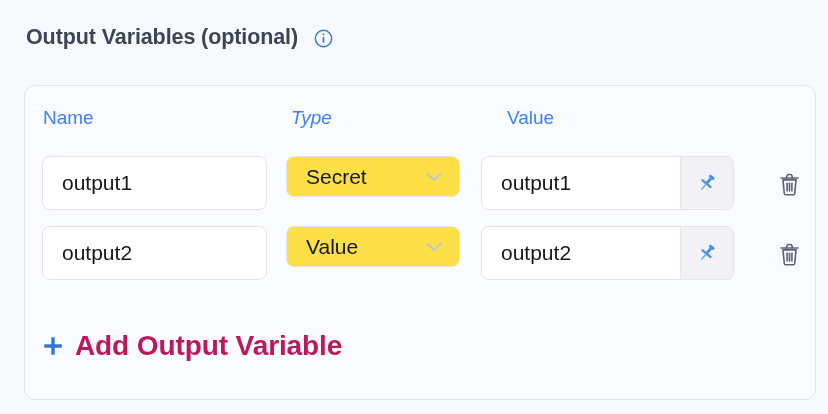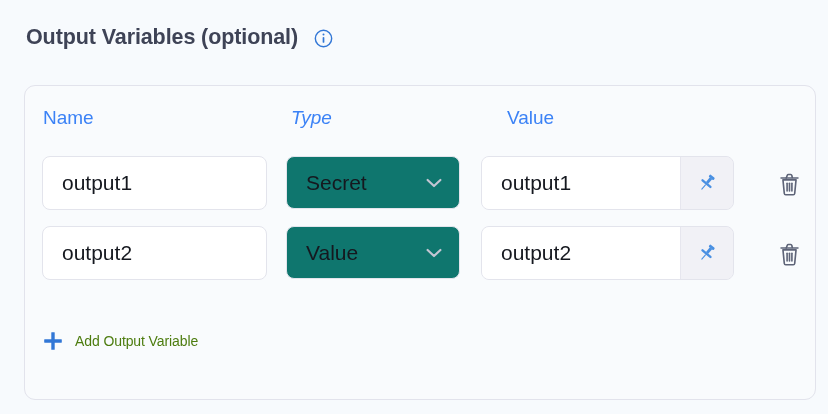--- a/index.html
+++ b/index.html
@@ -99,23 +99,23 @@
     padding: 0 0 0 19px;
     outline: none;
   }
 
   
   .type-select {
     position: absolute;
     left: 261px;
     top: 0;
     width: 174px;
-    height: 53px;
-    box-sizing: border-box;
-    background: #0f766e;
+    height: 41px;
+    box-sizing: border-box;
+    background: #fde047;
     border: 1.4px solid #e3e4ec;
     border-radius: 8px;
     display: flex;
     align-items: center;
     cursor: pointer;
   }
   .type-label {
     font-size: 21px;
     color: #15181f;
     margin-left: 19px;
@@ -195,23 +195,23 @@
     left: 17px;
     top: 244px;
     display: flex;
     align-items: center;
     gap: 11px;
     cursor: pointer;
     user-select: none;
   }
   .plus-icon { width: 22px; height: 22px; display: block; }
   .add-link-label {
-    font-size: 14px;
-    font-weight: normal;
-    color: #4d7c0f;
+    font-size: 28px;
+    font-weight: bold;
+    color: #be185d;
     letter-spacing: -0.1px;
     white-space: nowrap;
   }
 </style>
 </head>
 <body>
 
 <div class="section-title">
   <span class="section-title-text">Output Variables (optional)</span>
   <span class="info-icon-wrap">

